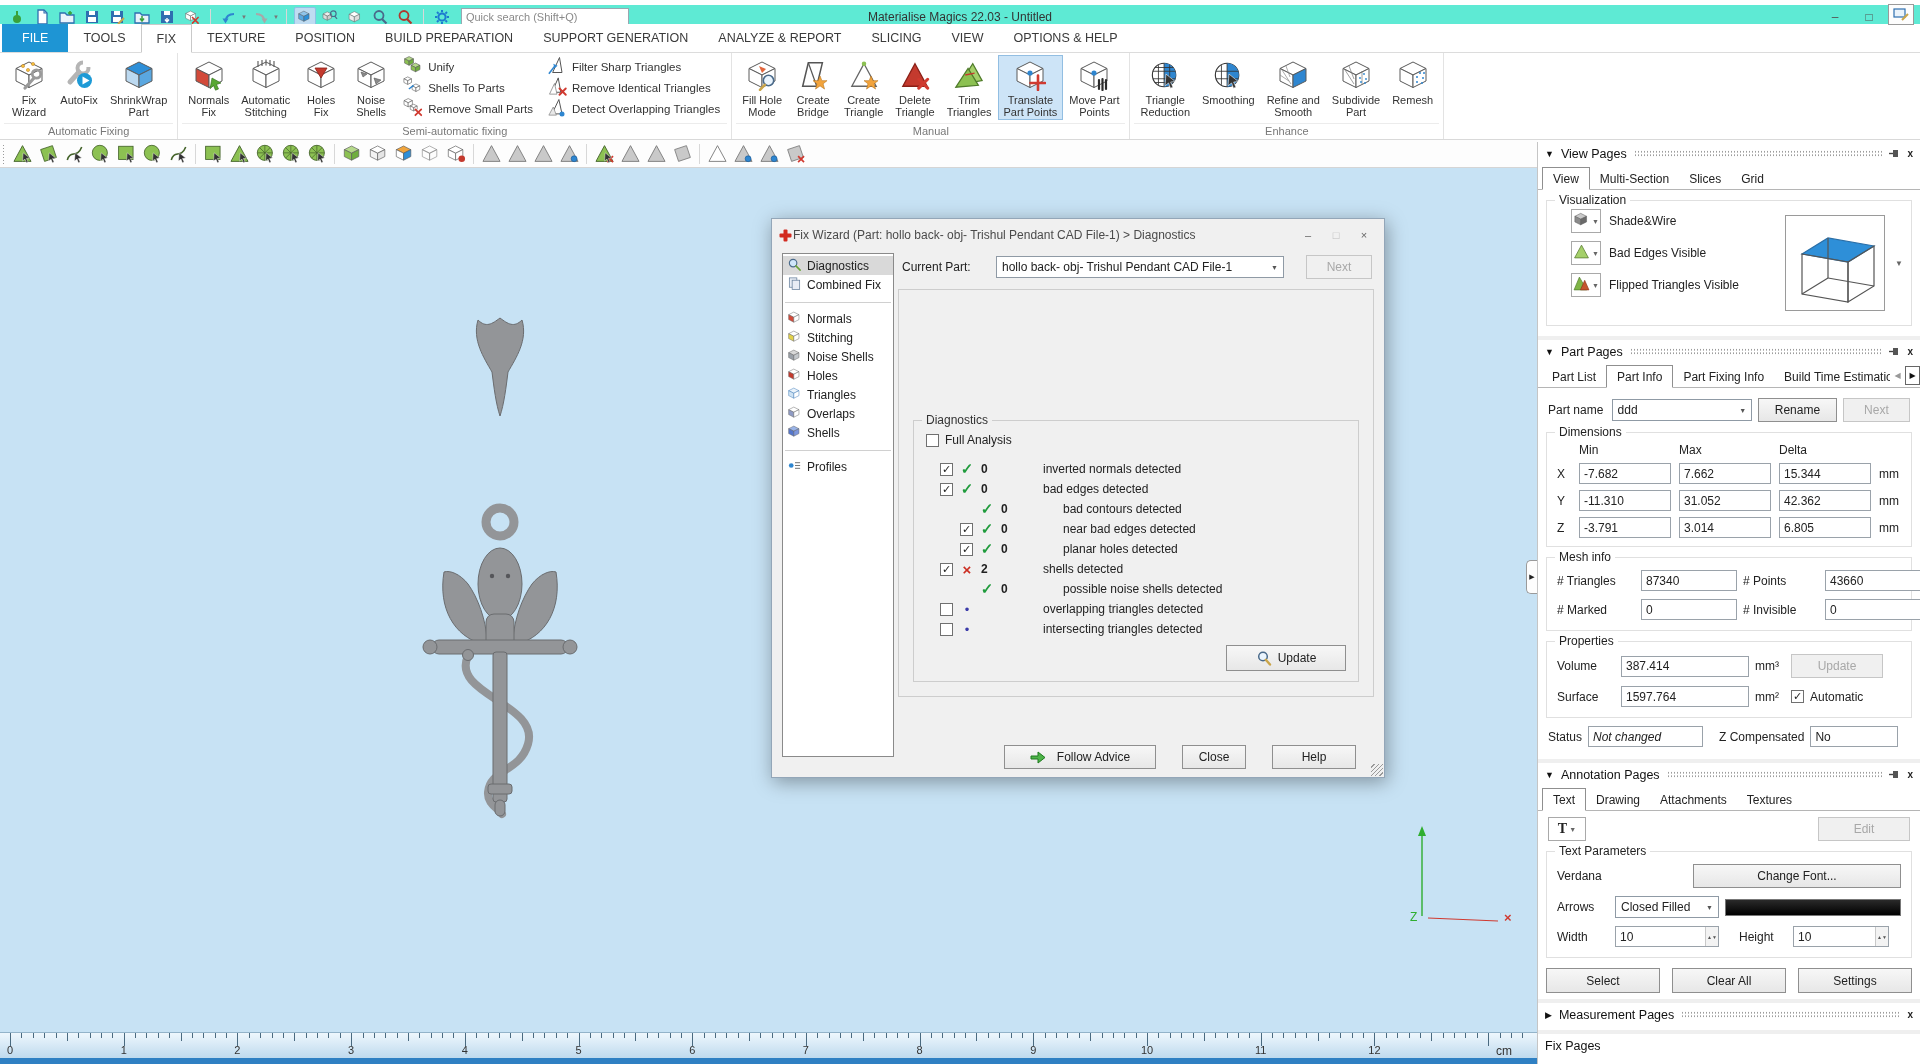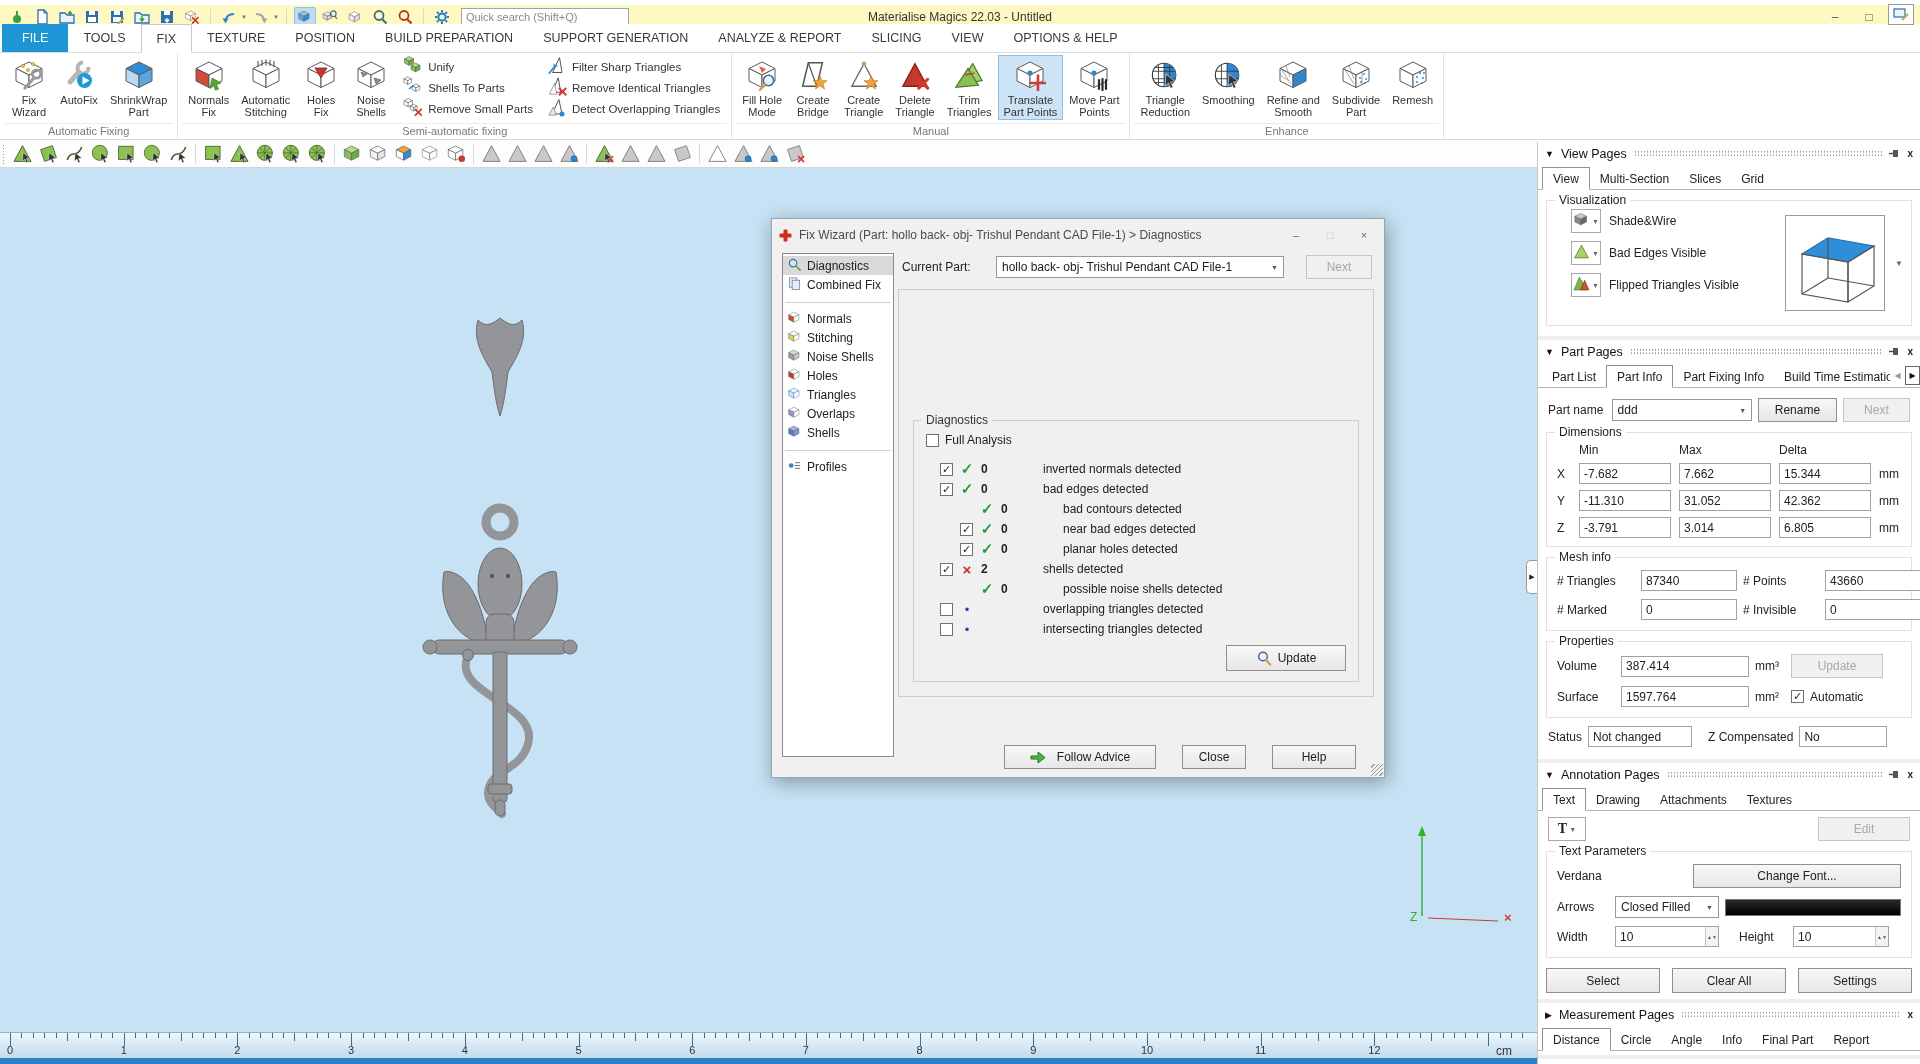--- a/index.html
+++ b/index.html
@@ -1,20 +1,20 @@
 <!DOCTYPE html>
 <html><head>
 <meta charset="utf-8">
 <style>
 *{margin:0;padding:0;box-sizing:border-box;}
 html,body{width:1920px;height:1064px;overflow:hidden;background:#fff;
  font-family:"Liberation Sans",sans-serif;font-size:12px;color:#222;}
 .app{position:relative;width:1920px;height:1064px;background:#fff;}
 
-.titlebar{position:absolute;left:0;top:5px;width:1920px;height:24px;background:#fef9c3;border-bottom:1px solid #e4e6e8;display:flex;align-items:center;padding-left:6px;}
+.titlebar{position:absolute;left:0;top:5px;width:1920px;height:24px;background:#5eead4;border-bottom:1px solid #e4e6e8;display:flex;align-items:center;padding-left:6px;}
 .tb-icons{display:flex;align-items:center;gap:3px;}
 .tb-ic{width:22px;height:20px;display:flex;align-items:center;justify-content:center;border-radius:2px;}
 .tb-ic.hl{background:#bfdcf2;border:1px solid #8fc0e6;}
 .tb-sep{width:1px;height:16px;background:#d8d8d8;margin:0 4px;}
 .tb-car{font-size:6px;color:#777;margin-left:-2px;}
 .qs{margin-left:8px;width:168px;height:18px;border:1px solid #9aa7b1;background:#fff;display:flex;align-items:center;}
 .qs input{border:0;outline:none;width:100%;height:14px;font:11px "Liberation Sans",sans-serif;color:#333;padding:0 4px;background:transparent;}
 .qs input::placeholder{color:#8a8a8a;}
 .tb-title{position:absolute;left:0;right:0;text-align:center;font-size:12px;color:#333;pointer-events:none;}
 .win-ctl{position:absolute;right:0;top:0;height:24px;display:flex;}
@@ -44,21 +44,21 @@
 .ir-sep{width:1px;height:20px;background:#d8d8d8;margin:0 3px;}
 
 .viewport{position:absolute;left:0;top:168px;width:1537px;height:864px;background:#c7e2f4;overflow:hidden;}
 .model-svg{position:absolute;left:390px;top:146px;}
 .axis{position:absolute;left:1412px;top:656px;}
 .axis .zlab{position:absolute;left:-2px;top:86px;color:#2fae2f;font-size:12px;}
 .axis .xmark{position:absolute;left:92px;top:86px;color:#d03a30;font-size:13px;font-weight:bold;}
 .splitter{position:absolute;right:0px;top:392px;width:11px;height:34px;background:#fdfdfd;border:1px solid #9a9a9a;border-right:0;border-radius:5px 0 0 5px;display:flex;align-items:center;justify-content:center;font-size:7px;color:#222;}
 
 .dlg{position:absolute;left:771px;top:50px;width:614px;height:560px;background:#f0f0f0;border:1px solid #93a6b8;box-shadow:2px 4px 18px rgba(0,0,0,.35);}
-.dlg-title{height:26px;display:flex;align-items:center;padding:16px 6px;gap:6px;}
+.dlg-title{height:26px;display:flex;align-items:center;padding:16px 6px;}
 .dlg-title-text{font-size:12px;color:#4a4a4a;flex:1;white-space:nowrap;overflow:hidden;}
 .dlg-winbtn{width:28px;text-align:center;color:#666;font-size:11px;}
 .dlg-winbtn.dim{color:#bdbdbd;}
 .dlg-list{position:absolute;left:10px;top:34px;width:112px;bottom:20px;background:#fff;border:1px solid #8a8a8a;padding-top:2px;overflow:hidden;}
 .dlg-li{display:flex;align-items:center;gap:5px;height:19px;padding:0 4px;font-size:12px;color:#222;white-space:nowrap;}
 .dlg-li.sel{background:#d9d9d9;}
 .dlg-div{height:9px;border-bottom:1px solid #d0d0d0;margin:0 2px 6px 2px;}
 .dlg-current{position:absolute;left:130px;top:36px;right:12px;height:24px;display:flex;align-items:center;gap:22px;}
 .dlg-current .lbl{font-size:12px;width:72px;}
 .combo{border:1px solid #8f9aa5;background:#fff;height:22px;display:flex;align-items:center;padding:0 5px;font-size:12px;}
@@ -1317,21 +1317,21 @@
         <div class="frow" style="margin-bottom:10px">
           <span style="width:58px">Surface</span>
           <input class="tin" style="width: 128px;" value="1597.764">
           <span style="width:30px">mm²</span>
           <span class="cb">✓</span>
           <span>Automatic</span>
         </div>
       </div>
       <div class="frow">
         <span>Status</span>
-        <input class="tin" style="width: 104px;" value="Not changed">
+        <input class="tin" style="width: 115px; font-style: italic;" value="Not changed">
         <span style="margin-left:10px">Z Compensated</span>
         <input class="tin" style="width: 88px;" value="No">
       </div>
     </div>
 
     <div class="sec">
       <div class="sh">
         <span class="tri">▼</span>
         <span class="ttl">Annotation Pages</span>
         <span class="dots"></span>
@@ -1388,28 +1388,20 @@
         </div>
     </div>
 
     <div class="sec">
       <div class="sh">
         <span class="tri">▶</span>
         <span class="ttl">Measurement Pages</span>
         <span class="dots"></span>
         <span class="hx">x</span>
       </div>
-      <div class="tabs" id="mp-tabs">
-          <span class="tab active">Distance</span>
-          <span class="tab">Circle</span>
-          <span class="tab">Angle</span>
-          <span class="tab">Info</span>
-          <span class="tab">Final Part</span>
-          <span class="tab">Report</span>
-        </div>
     </div>
 
     <div class="sec" style="border-bottom:0">
       <div class="sh">
 
         <span class="ttl">Fix Pages</span>
 
       </div>
 
     </div>

